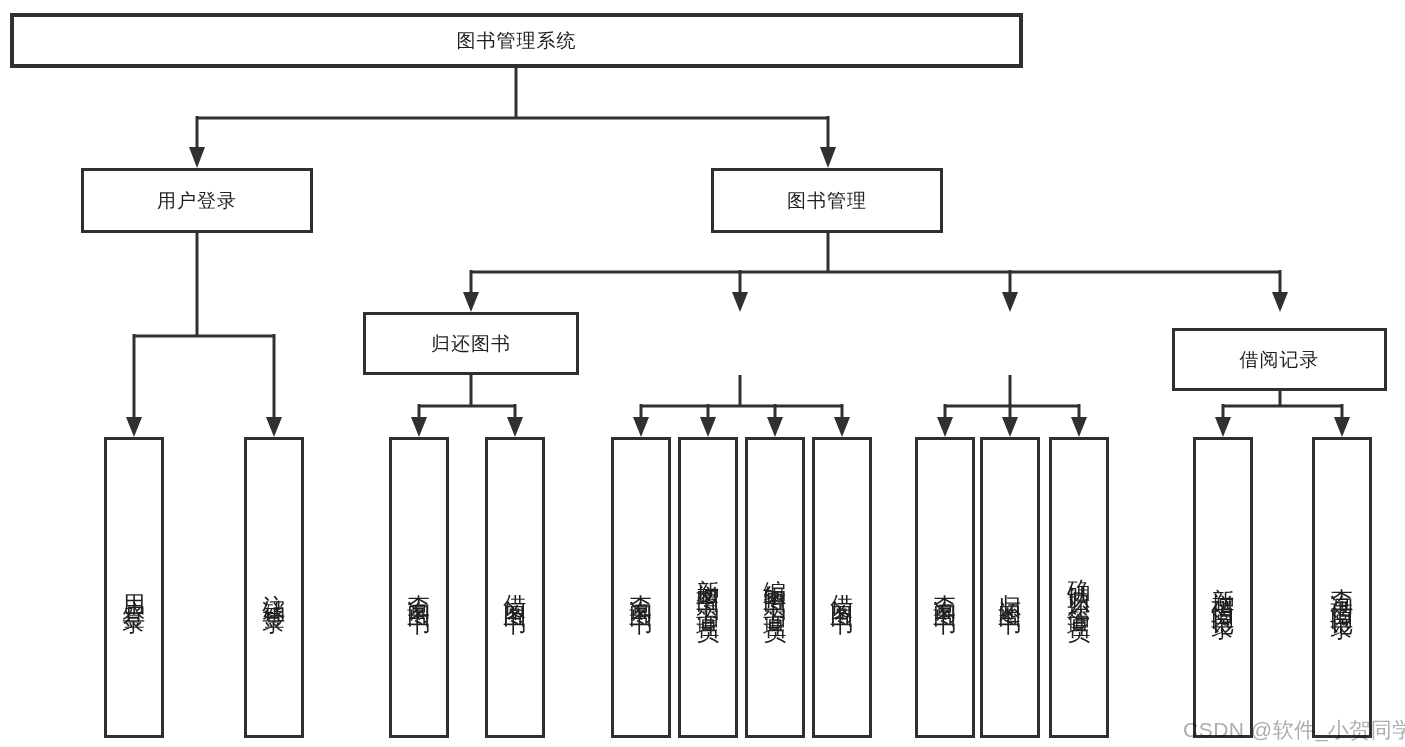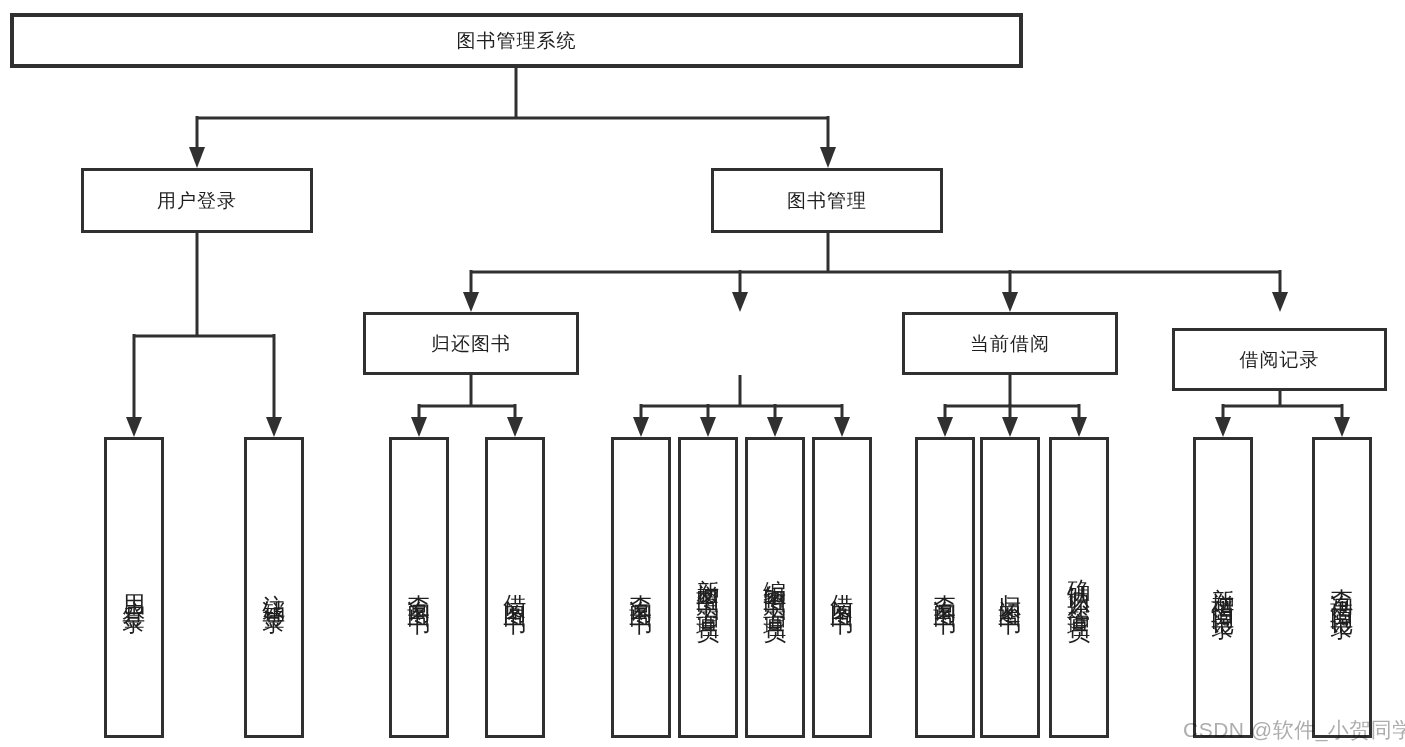--- a/index.html
+++ b/index.html
@@ -124,21 +124,20 @@
     <path d="M1342 404 V420"></path>
       <polygon points="1334,417 1350,417 1342,437"></polygon>
   </svg>
 
   <div class="box hbox root-box" style="left:10px; top:13px; width:1013px; height:55px;">图书管理系统</div>
 
   <div class="box hbox" style="left:81px; top:168px; width:232px; height:65px;">用户登录</div>
   <div class="box hbox" style="left:711px; top:168px; width:232px; height:65px;">图书管理</div>
 
   <div class="box hbox" style="left:363px; top:312px; width:216px; height:63px;">归还图书</div>
-  <div class="box hbox" style="left:902px; top:312px; width:216px; height:63px;">当前借阅</div>
   <div class="box hbox" style="left:1172px; top:312px; width:215px; height:63px;margin-top:16px;">借阅记录</div>
 
   <div class="box leaf" style="left:104px; top:437px; width:60px; height:301px;">
     <span>用户登录</span>
   </div>
   <div class="box leaf" style="left:244px; top:437px; width:60px; height:301px;">
     <span>注销登录</span>
   </div>
 
   <div class="box leaf" style="left:389px; top:437px; width:60px; height:301px;">

